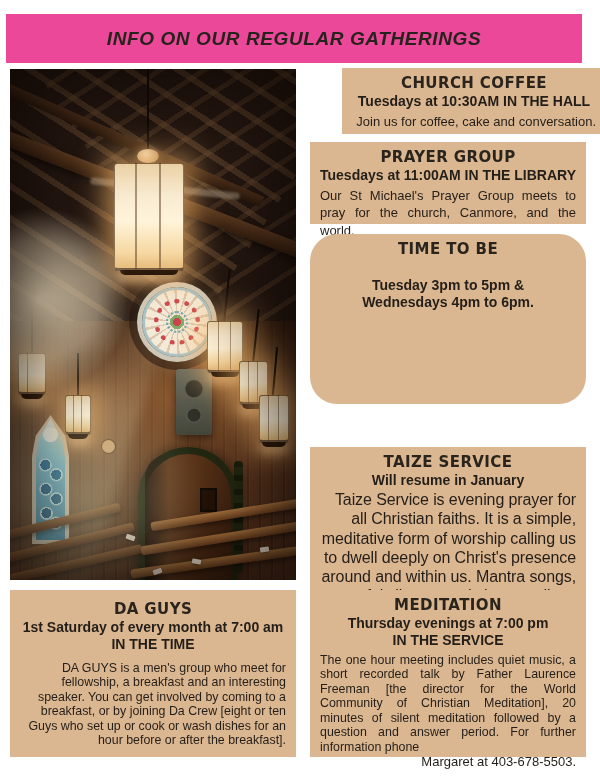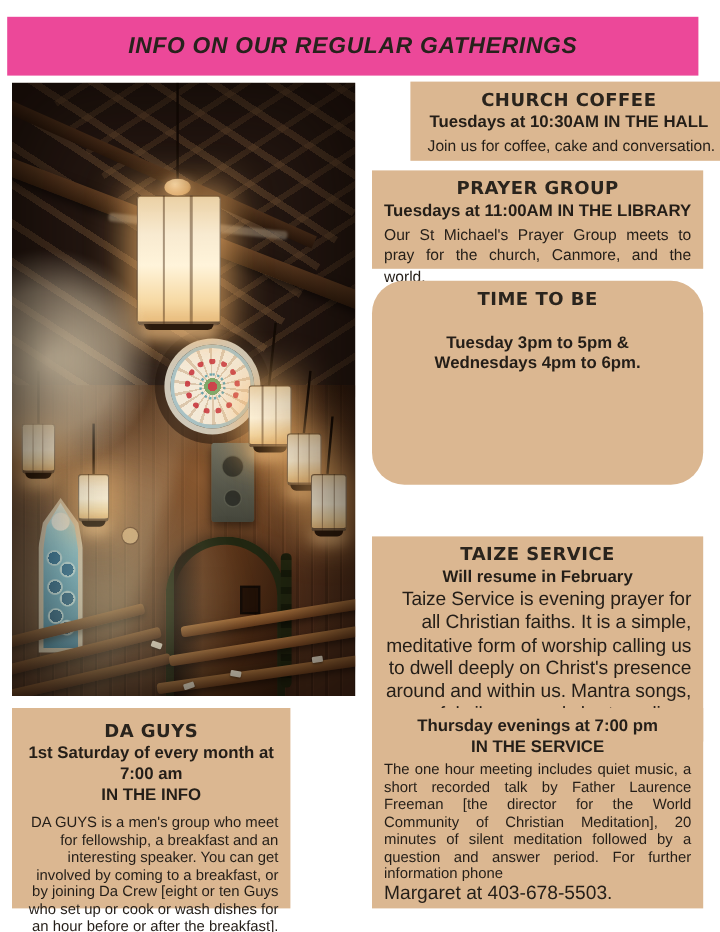--- a/index.html
+++ b/index.html
@@ -14,28 +14,28 @@
 
   
   .sec { position:absolute; background:#dbb791; padding:6px 10px; text-align:center; }
   .sec .t { font-family:"DejaVu Sans", sans-serif; font-weight:bold; font-size:15px;
     letter-spacing:.4px; color:#2a241d; line-height:1.25; }
   .sec .w { font-weight:bold; font-size:14px; color:#241e18; line-height:1.25; }
   .sec .b { font-size:13px; line-height:1.32; margin-top:3px;text-align:right; }
   .sec .b.just { text-align:justify; }
   .sec .b.compact { font-size:12.4px; line-height:1.17; }
   .sec .b.taizebody { font-size:16px; line-height:1.2; letter-spacing:-.1px; margin-top:1px; }
-  .left-line { text-align:left; font-size:16px; line-height:1.17; }
+  .left-line { text-align:right; font-size:13px; line-height:1.17; }
 
   #sec-coffee     { left:295px; top:68px;  width:264px; height:66px;margin-left:47px; }
   #sec-prayer     { left:310px; top:142px; width:276px; height:82px; }
   #sec-time       { left:310px; top:234px; width:276px; height:170px;border-radius:27px; }
   #sec-taize      { left:310px; top:412px; width:276px; height:171px;margin-top:35px; }
   #sec-meditation { left:310px; top:590px; width:276px; height:167px; }
-  #sec-daguys     { left:10px;  top:590px; width:232px; height:167px; }
+  #sec-daguys     { left:10px;  top:590px; width:286px; height:167px; }
   #sec-time .w-group { margin-top:18px; }
   #sec-time .b { margin-top:6px; }
   #sec-daguys .t { margin-top:4px; }
   #sec-daguys .b { margin-top:7px; }
 
   
   .photo { position:absolute; left:10px; top:69px; width:286px; height:511px;
     background:#2a1b12; overflow:hidden; }
   .ceiling { position:absolute; left:0; top:0; right:0; height:262px; background:#241711; overflow:hidden; }
   .rafters-l { position:absolute; left:-45%; top:-40%; width:130%; height:170%;
@@ -207,29 +207,30 @@
 <section class="sec" id="sec-time">
   <div class="t">TIME TO BE</div>
   <div class="w-group">
     <div class="w">Tuesday 3pm to 5pm &amp;</div>
     <div class="w">Wednesdays 4pm to 6pm.</div>
   </div>
 </section>
 
 <section class="sec" id="sec-taize">
   <div class="t">TAIZE SERVICE</div>
-  <div class="w">Will resume in February</div>
+  <div class="w">Will resume in January</div>
   <div class="b taizebody">Taize Service is evening prayer for all Christian faiths. It is a simple, meditative form of worship calling us to dwell deeply on Christ's presence around and within us. Mantra songs, prayerful silence, and short readings guide the focus of the prayer in a candle-lit environment. Usually lasting 35 minutes, it is a powerful, restorative break in our busy lives.</div>
 </section>
 
 <section class="sec" id="sec-meditation">
+  <div class="t">MEDITATION</div>
   <div class="w">Thursday evenings at 7:00 pm</div>
   <div class="w">IN THE SERVICE</div>
   <div class="b just compact">The one hour meeting includes quiet music, a short recorded talk by Father Laurence Freeman [the director for the World Community of Christian Meditation], 20 minutes of silent meditation followed by a question and answer period.  For further information phone</div>
   <div class="left-line">Margaret at 403-678-5503.</div>
 </section>
 
 <section class="sec" id="sec-daguys">
   <div class="t">DA GUYS</div>
   <div class="w">1st Saturday of every month at 7:00 am</div>
-  <div class="w">IN THE INFO</div>
+  <div class="w">IN THE TIME</div>
   <div class="b compact">DA GUYS is a men's group who meet for fellowship, a breakfast and an interesting speaker. You can get involved by coming to a breakfast, or by joining Da Crew [eight or ten Guys who set up or cook or wash dishes for an hour before or after the breakfast].</div>
 </section>
 
 </body></html>

